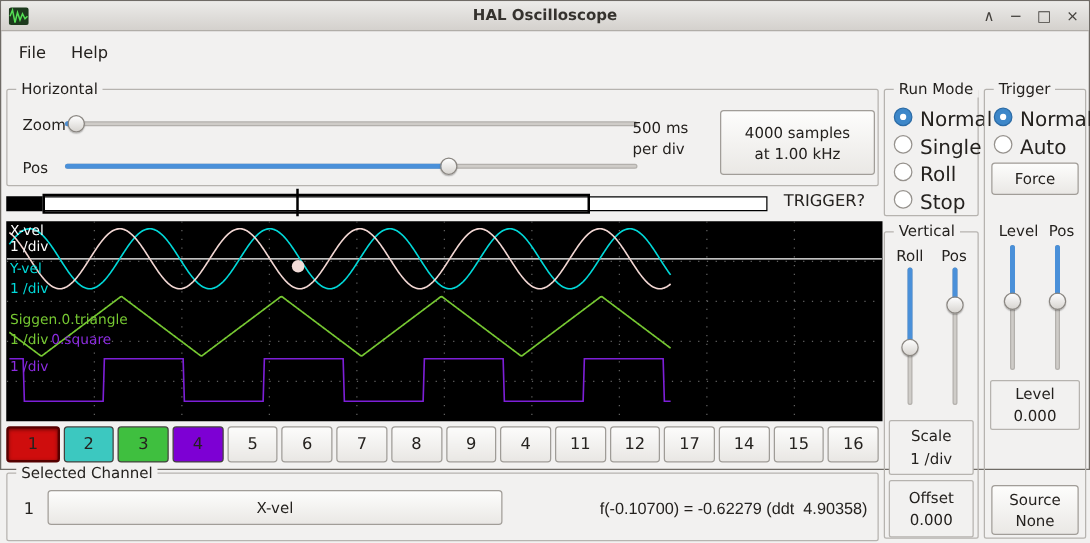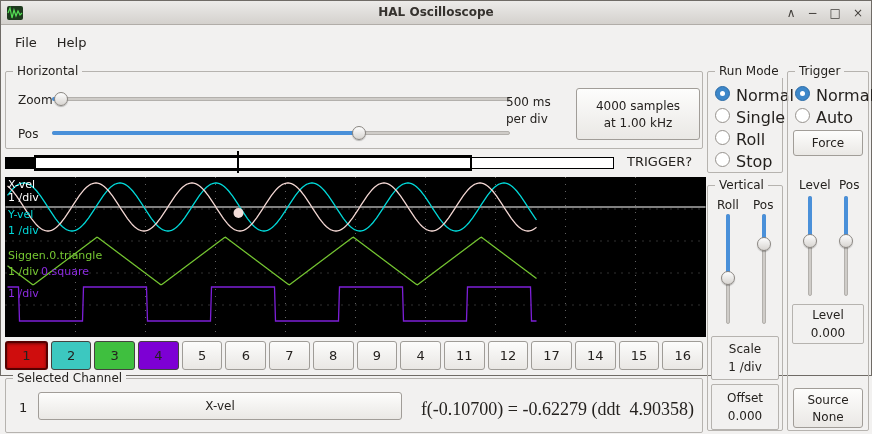--- a/index.html
+++ b/index.html
@@ -56,21 +56,21 @@
   #scope{position:absolute;left:4px;top:176px;width:701px;height:160px;background:#000}
   #scope svg{position:absolute;left:0;top:0;width:100%;height:100%}
   .scope-labels{position:absolute;left:0;top:0;width:100%;height:100%;pointer-events:none}
   .scope-label{position:absolute;font-size:11px;line-height:12px;white-space:pre}
 
   
   #channels{position:absolute;left:4px;top:340px;width:698px;height:29px;display:flex;gap:3px}
   .ch-btn{flex:1;display:flex;align-items:center;justify-content:center;height:29px;background:linear-gradient(#fcfcfb,#e9e7e4);border:1px solid #9f9c97;border-radius:3px;font-size:13px}
   .ch-btn.active{border:2px solid #550000;box-shadow:inset 0 1px 3px rgba(0,0,0,.45)}
 
-  .readout{position:absolute;right:8px;top:20px;font-family:Liberation Serif, serif;font-size:18px;white-space:pre}
+  .readout{position:absolute;right:8px;top:20px;font-family:Liberation Sans, sans-serif;font-size:13px;white-space:pre}
 </style>
 </head>
 <body>
 
 <div id="app">
 
   <div class="titlebar">
     <svg class="win-icon" viewBox="0 0 16 16">
       <rect x="0" y="1" width="16" height="14" rx="2" fill="#1d3a1d"></rect>
       <polyline points="1,8 3,3 5,13 7,5 9,11 11,6 13,10 15,8" fill="none" stroke="#55e055" stroke-width="1.2"></polyline>

